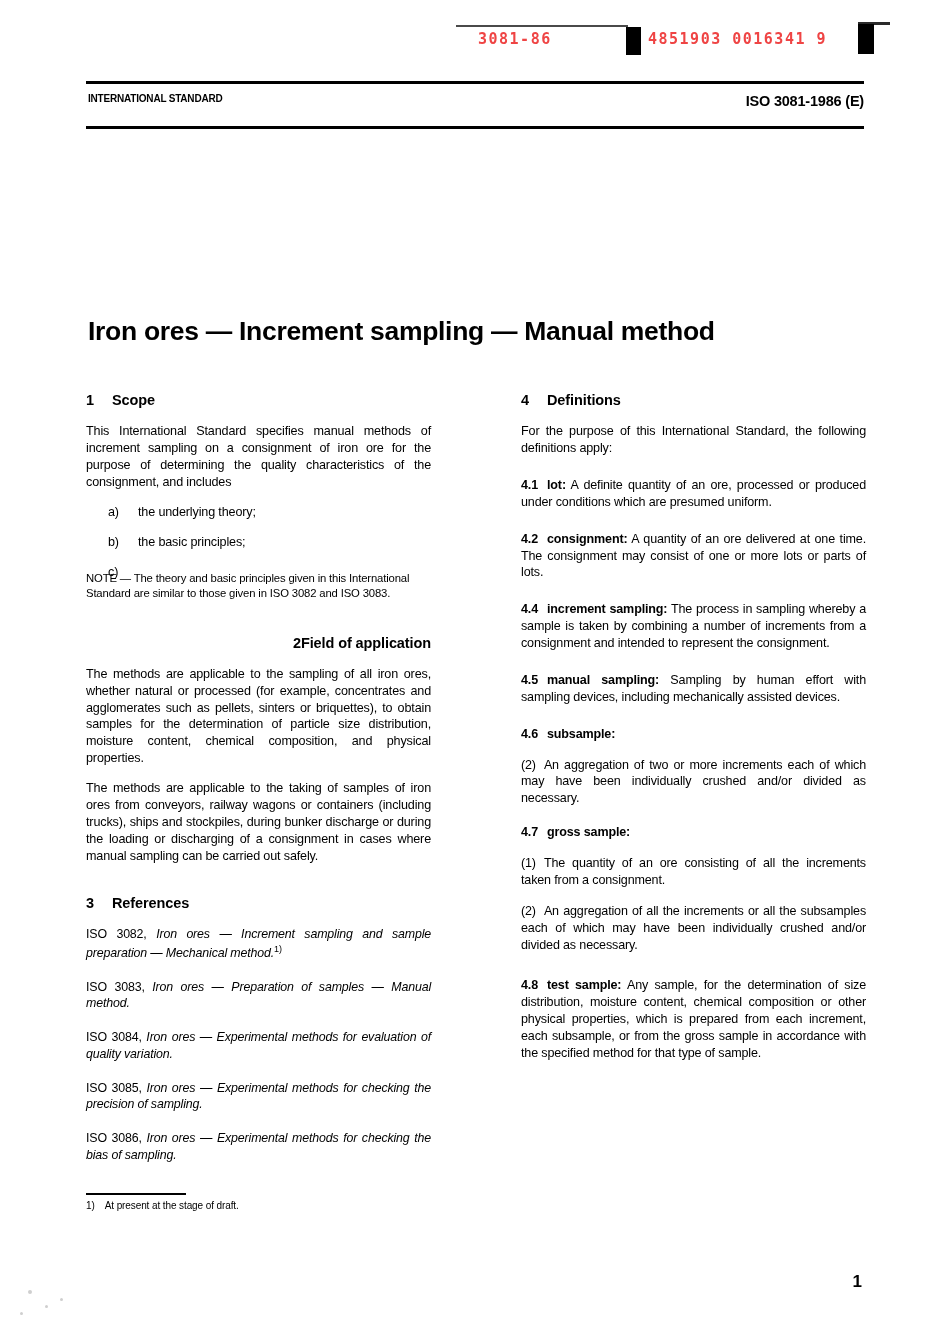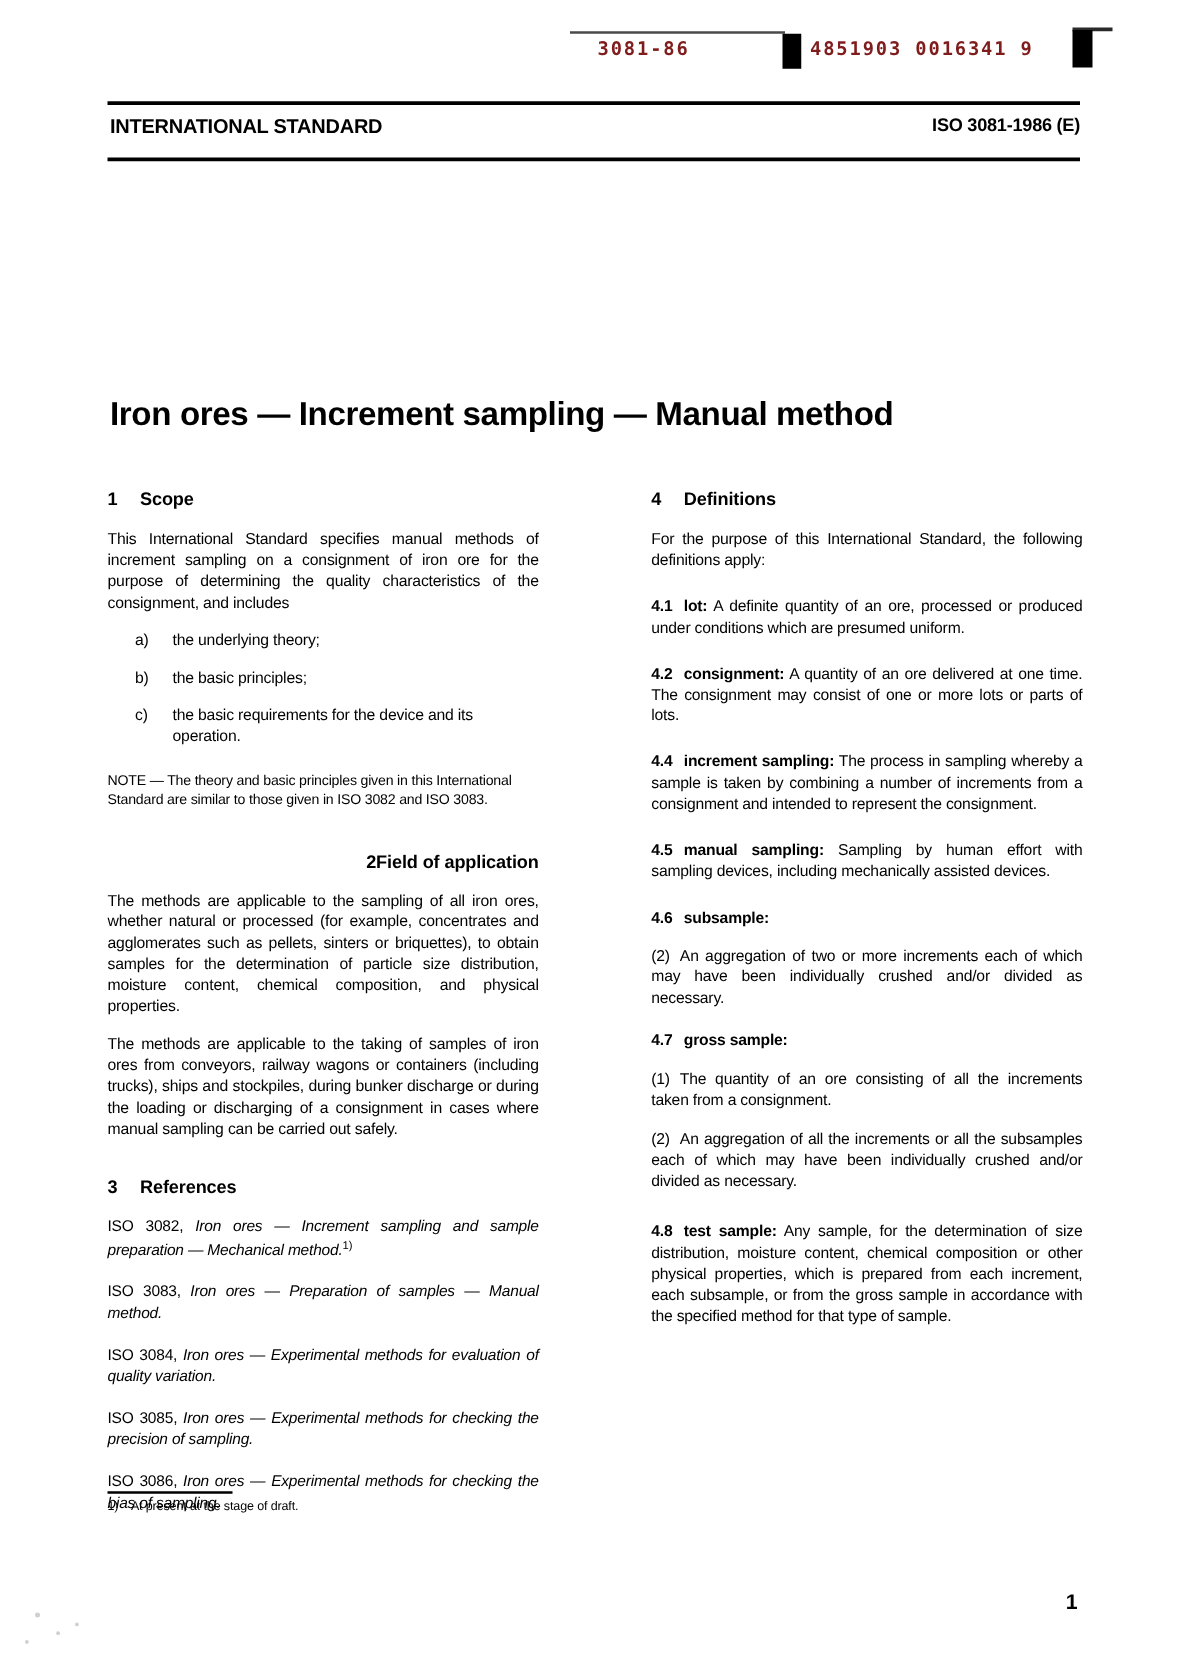--- a/index.html
+++ b/index.html
@@ -22,21 +22,21 @@
     left: 0; top: 0;
     width: 950px;
     height: 62px;
   }
   .ocr-num {
     position: absolute;
     font-family: "DejaVu Sans Mono", monospace;
     font-size: 15px;
     letter-spacing: 1.5px;
     font-weight: 600;
-    color: #7f1d1d;
+    color: #ef4444;
     white-space: nowrap;
   }
   .ocr-left  { left: 478px; top: 30px; }
   .ocr-right { left: 648px; top: 30px; }
   .bar-block {
     position: absolute;
     background: #000;
   }
   .bar-a { left: 626px; top: 27px; width: 15px; height: 28px; }
   .bar-b { left: 858px; top: 24px; width: 16px; height: 30px; }
@@ -57,21 +57,21 @@
     background: #000;
     left: 86px;
     width: 778px;
   }
   .rule-top    { top: 81px;  height: 3px; }
   .rule-bottom { top: 126px; height: 3px; }
 
   .hdr-left {
     position: absolute;
     left: 88px; top: 93px;
-    font-size: 16px;
+    font-size: 10px;
     font-weight: bold;
     letter-spacing: -0.2px;
   }
   .hdr-right {
     position: absolute;
     right: 86px; top: 93px;
     font-size: 14.5px;
     font-weight: bold;
     letter-spacing: -0.2px;
   }
@@ -256,21 +256,20 @@
       <li>
         <span class="marker">a)</span>
         <span>the underlying theory;</span>
       </li>
       <li>
         <span class="marker">b)</span>
         <span>the basic principles;</span>
       </li>
       <li>
         <span class="marker">c)</span>
-        <span>the basic requirements for the device and its operation.</span>
       </li>
     </ul>
 
     <p class="note">NOTE — The theory and basic principles given in this International Standard are similar to those given in ISO 3082 and ISO 3083.</p>
 
     <h2 class="sec sec2">
       <span class="num">2</span><span>Field of application</span>
     </h2>
 
     <p>The methods are applicable to the sampling of all iron ores, whether natural or processed (for example, concentrates and agglomerates such as pellets, sinters or briquettes), to obtain samples for the determination of particle size distribution, moisture content, chemical composition, and physical properties.</p>

